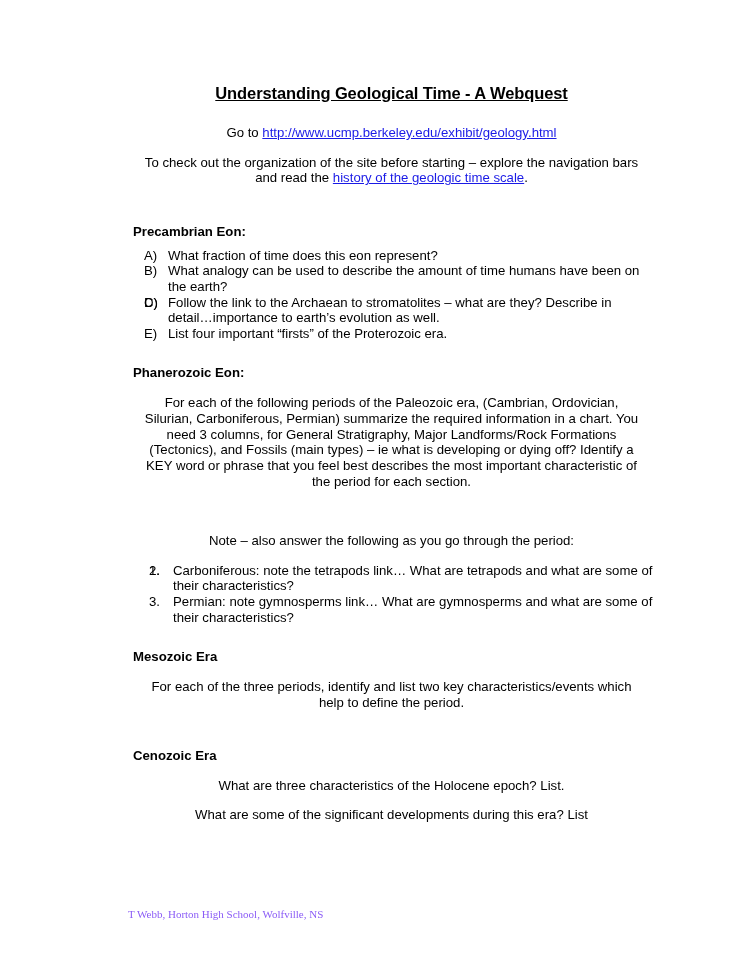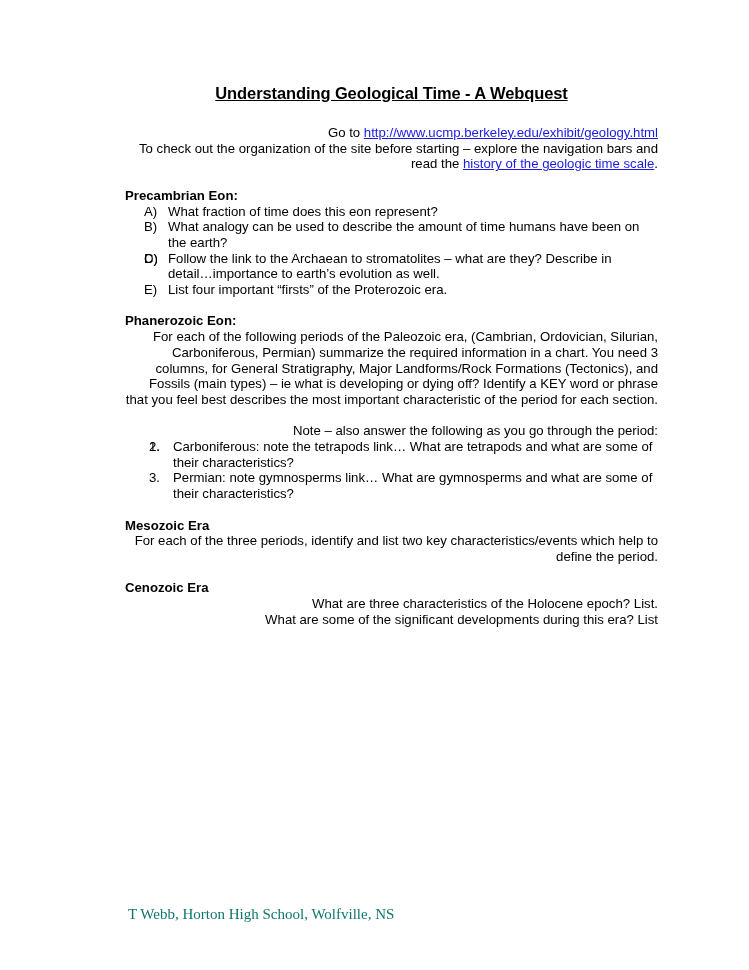--- a/index.html
+++ b/index.html
@@ -40,29 +40,29 @@
     text-align: center;
     text-decoration: underline;
     letter-spacing: -0.1px;
     margin: 0 0 22px 0;
     line-height: 19px;
   }
 
   .para {
     font-size: 13.2px;
     line-height: 15.7px;
-    margin: 0;
-    text-align: right;
+    margin: 14px;
+    text-align: center;
   }
 
   .heading {
     font-size: 13.2px;
     line-height: 15.7px;
     font-weight: bold;
-    margin: 0;
+    margin: 8px;
   }
 
   a.doc-link {
     color: #1a1ae6;
     text-decoration: underline;
   }
 
   ol.alpha-list {
     list-style: none;
     margin: 0;
@@ -101,23 +101,23 @@
     top: 0;
     width: 24px;
     text-align: left;
   }
 
   .footer {
     position: absolute;
     left: 112px;
     top: 906px;
     font-family: "Liberation Serif", serif;
-    font-size: 15px;
+    font-size: 11px;
     line-height: 16px;
-    color: #0f766e;
+    color: #8b5cf6;
   }
 
   .spacer-line {
     height: 15.7px;
   }
 </style>
 </head>
 <body>
 
 <div class="page">

